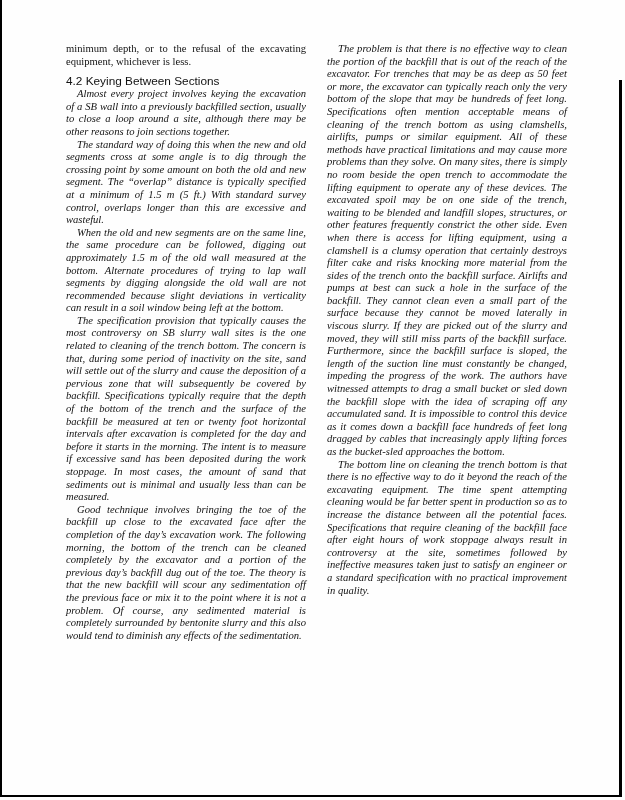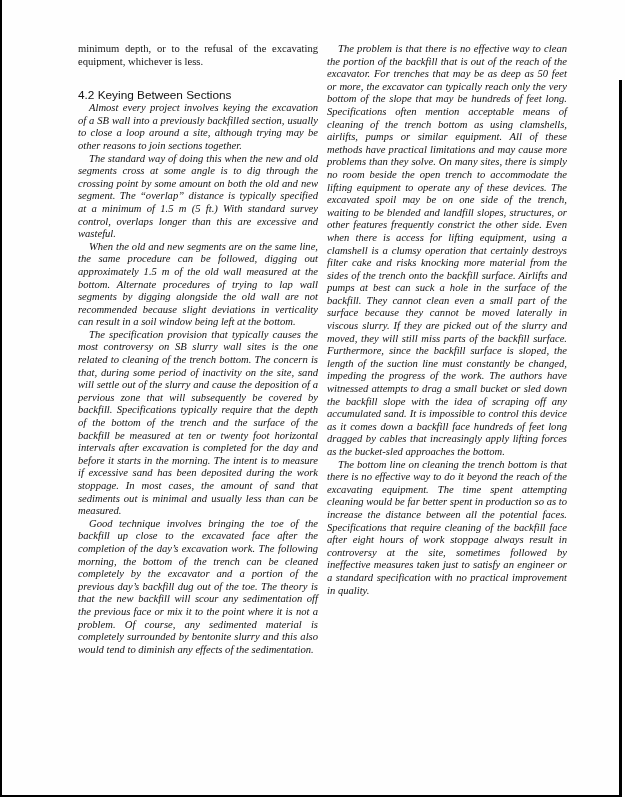--- a/index.html
+++ b/index.html
@@ -10,43 +10,43 @@
   }
   .border-left { position: absolute; left: 0; top: 0; width: 2px; height: 797px; background: #000; }
   .border-bottom { position: absolute; left: 0; top: 795px; width: 622px; height: 2px; background: #000; }
   .border-right { position: absolute; left: 619px; top: 80px; width: 3px; height: 717px; background: #000; }
   .col {
     position: absolute; top: 43px;
     font-family: "Liberation Serif", serif;
     font-size: 10.6px; line-height: 12.6px; color: #111;
     text-align: justify;
   }
-  .col.left { left: 78px; width: 240px; }
+  .col.left { left: 66px; width: 240px; }
   .col.right { left: 327px; width: 240px; }
   .col p { margin: 0; text-indent: 0; }
   .col p.indent { text-indent: 11px; font-style: italic; }
   .col h2 {
     font-family: "Liberation Sans", sans-serif; font-weight: normal;
-    font-size: 11.8px; margin: 20px 0 0 0; line-height: 14px; color: #111;
+    font-size: 11.8px; margin: 6px 0 0 0; line-height: 14px; color: #111;
     text-align: left;
   }
 </style>
 </head>
 <body>
 
 <div class="page">
   <div class="border-left"></div>
   <div class="border-bottom"></div>
   <div class="border-right"></div>
 
   <div class="col left">
     <p>minimum depth, or to the refusal of the excavating equipment, whichever is less.</p>
 
     <h2>4.2  Keying Between Sections</h2>
-    <p class="indent">Almost every project involves keying the excavation of a SB wall into a previously backfilled section, usually to close a loop around a site, although trying may be other reasons to join sections together.</p>
+    <p class="indent">Almost every project involves keying the excavation of a SB wall into a previously backfilled section, usually to close a loop around a site, although there may be other reasons to join sections together.</p>
     <p class="indent">The standard way of doing this when the new and old segments cross at some angle is to dig through the crossing point by some amount on both the old and new segment.  The “overlap” distance is typically specified at a minimum of 1.5 m (5 ft.)  With standard survey control, overlaps longer than this are excessive and wasteful.</p>
     <p class="indent">When the old and new segments are on the same line, the same procedure can be followed, digging out approximately 1.5 m of the old wall measured at the bottom.  Alternate procedures of trying to lap wall segments by digging alongside the old wall are not recommended because slight deviations in verticality can result in a soil window being left at the bottom.</p>
 
     <p class="indent">The specification provision that typically causes the most controversy on SB slurry wall sites is the one related to cleaning of the trench bottom.  The concern is that, during some period of inactivity on the site, sand will settle out of the slurry and cause the deposition of a pervious zone that will subsequently be covered by backfill. Specifications typically require that the depth of the bottom of the trench and the surface of the backfill be measured at ten or twenty foot horizontal intervals after excavation is completed for the day and before it starts in the morning. The intent is to measure if excessive sand has been deposited during the work stoppage.  In most cases, the amount of sand that sediments out is minimal and usually less than can be measured.</p>
     <p class="indent">Good technique involves bringing the toe of the backfill up close to the excavated face after the completion of the day’s excavation work.  The following morning, the bottom of the trench can be cleaned completely by the excavator and a portion of the previous day’s backfill dug out of the toe.  The theory is that the new backfill will scour any sedimentation off the previous face or mix it to the point where it is not a problem.  Of course, any sedimented material is completely surrounded by bentonite slurry and this also would tend to diminish any effects of the sedimentation.</p>
   </div>
 
   <div class="col right">
     <p class="indent">The problem is that there is no effective way to clean the portion of the backfill that is out of the reach of the excavator.  For trenches that may be as deep as 50 feet or more, the excavator can typically reach only the very bottom of the slope that may be hundreds of feet long.  Specifications often mention acceptable means of cleaning of the trench bottom as using clamshells, airlifts, pumps or similar equipment.  All of these methods have practical limitations and may cause more problems than they solve.  On many sites, there is simply no room beside the open trench to accommodate the lifting equipment to operate any of these devices.  The excavated spoil may be on one side of the trench, waiting to be blended and landfill slopes, structures, or other features frequently constrict the other side.  Even when there is access for lifting equipment, using a clamshell is a clumsy operation that certainly destroys filter cake and risks knocking more material from the sides of the trench onto the backfill surface.  Airlifts and pumps at best can suck a hole in the surface of the backfill.  They cannot clean even a small part of the surface because they cannot be moved laterally in viscous slurry.  If they are picked out of the slurry and moved, they will still miss parts of the backfill surface.  Furthermore, since the backfill surface is sloped, the length of the suction line must constantly be changed, impeding the progress of the work.  The authors have witnessed attempts to drag a small bucket or sled down the backfill slope with the idea of scraping off any accumulated sand.  It is impossible to control this device as it comes down a backfill face hundreds of feet long dragged by cables that increasingly apply lifting forces as the bucket-sled approaches the bottom.</p>
     <p class="indent">The bottom line on cleaning the trench bottom is that there is no effective way to do it beyond the reach of the excavating equipment.  The time spent attempting cleaning would be far better spent in production so as to increase the distance between all the potential faces.  Specifications that require cleaning of the backfill face after eight hours of work stoppage always result in controversy at the site, sometimes followed by ineffective measures taken just to satisfy an engineer or a standard specification with no practical improvement in quality.</p>

